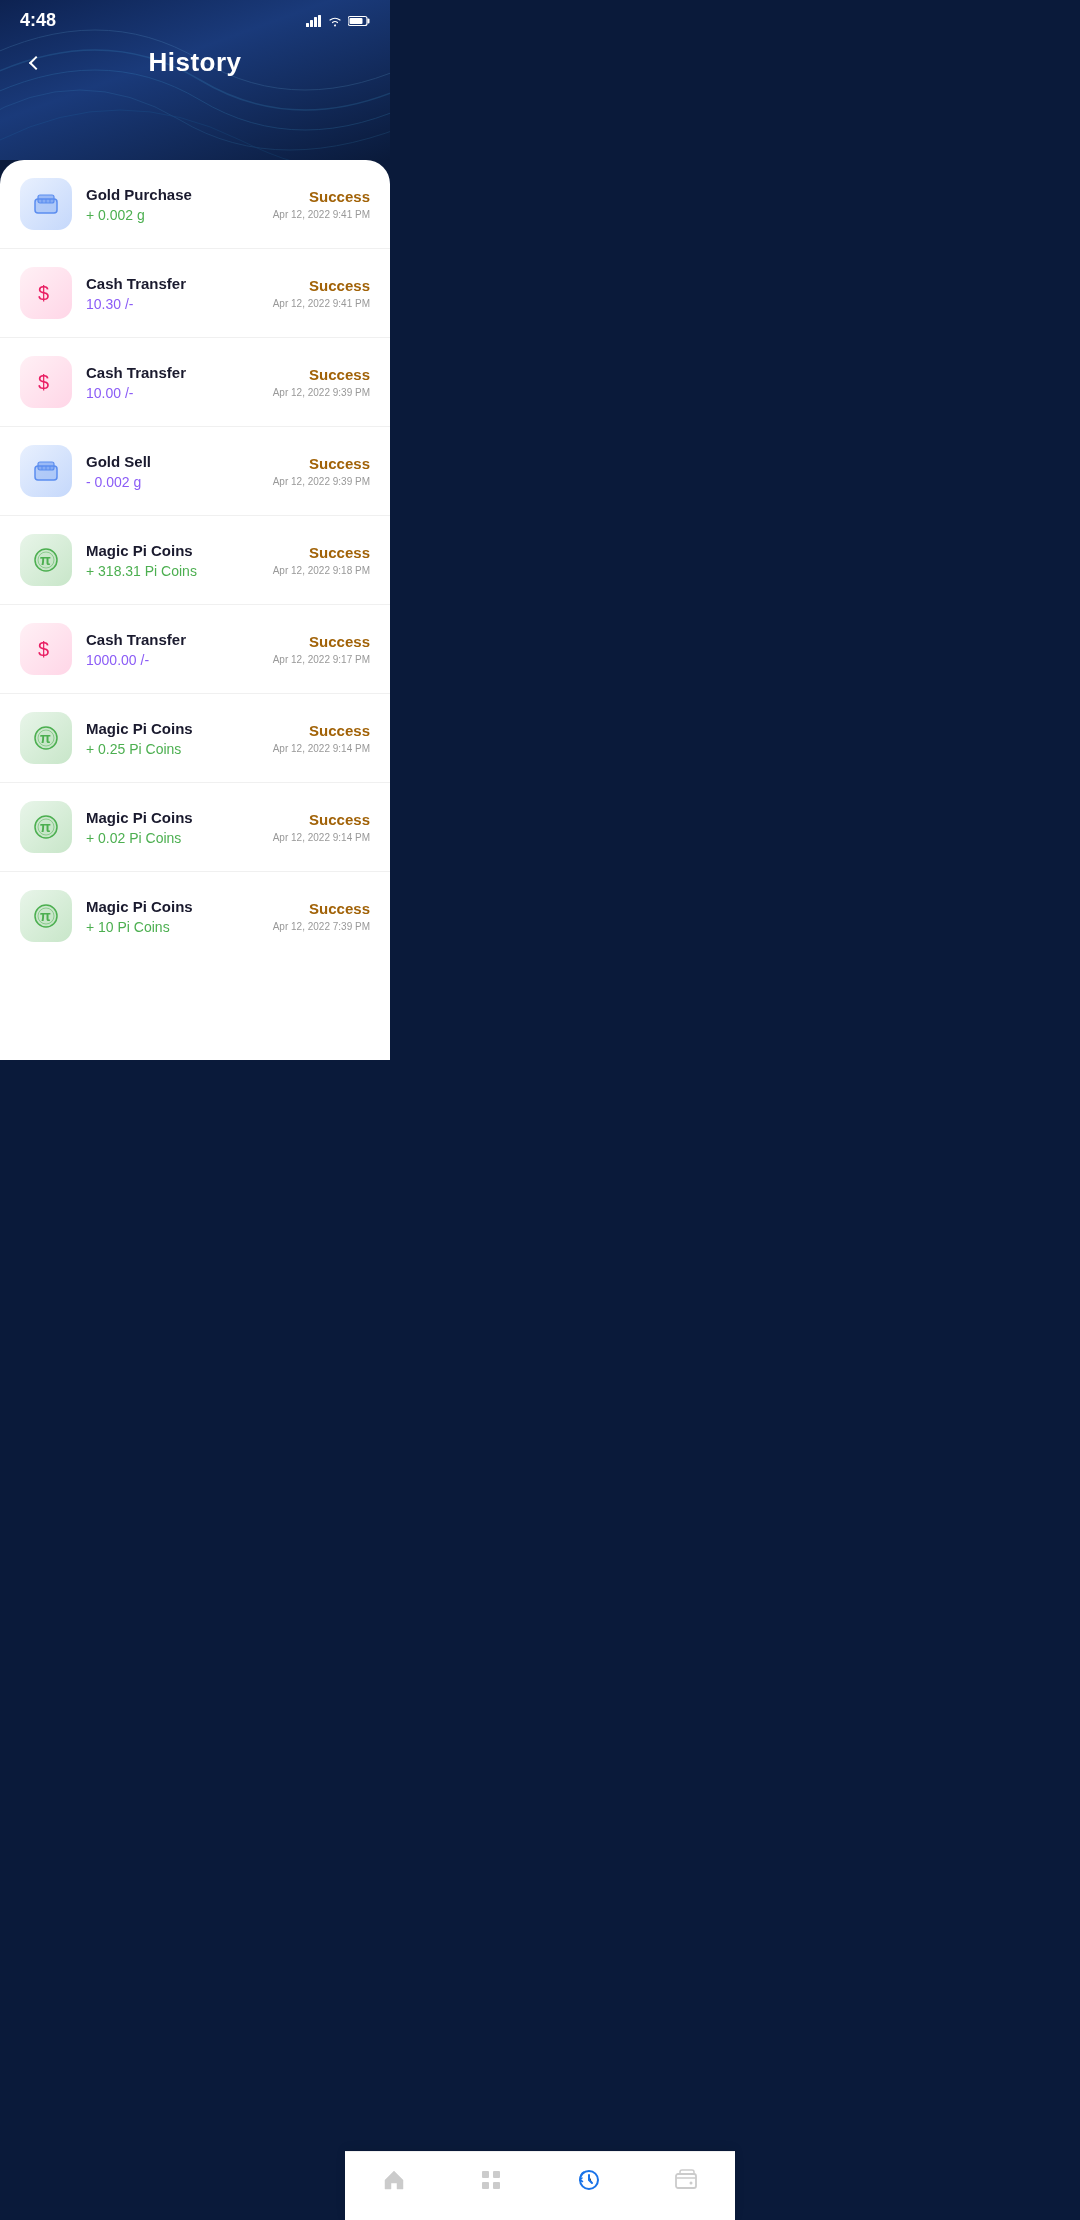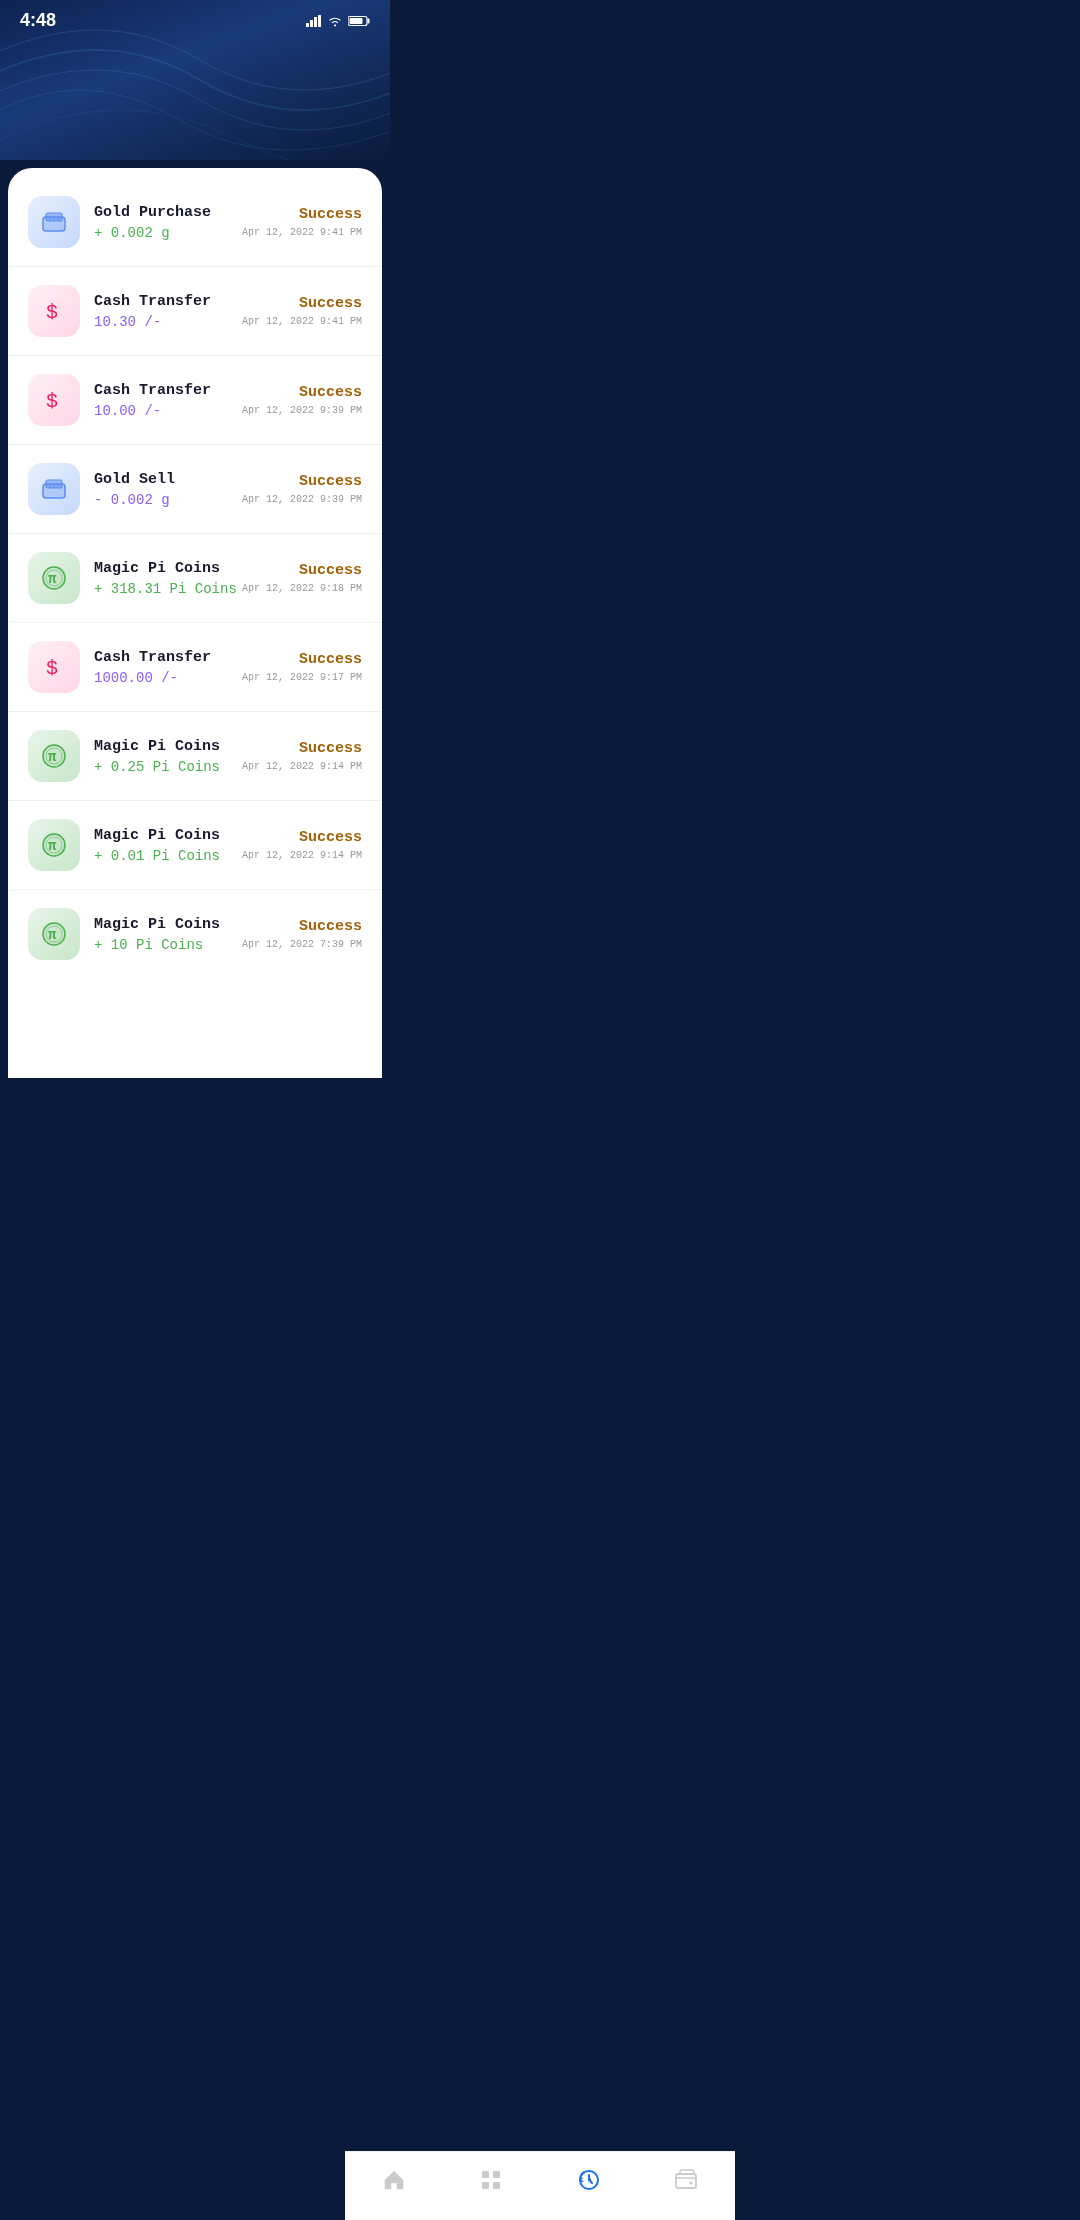--- a/index.html
+++ b/index.html
@@ -63,24 +63,23 @@
       font-size: 26px;
       font-weight: 700;
       color: white;
       letter-spacing: 0.5px;
     }
 
     
     .main-card {
       background: white;
       border-radius: 24px 24px 0 0;
-      margin: 8px;
-      padding: 10px 0 100px;
+      margin: 0;
+      padding: 0 0 100px;
       min-height: 780px;
-      font-family: Liberation Mono, monospace;
     }
 
     
     .transaction-item {
       display: flex;
       align-items: center;
       padding: 18px 20px;
       border-bottom: 1px solid #f0f0f0;
       cursor: pointer;
     }
@@ -215,20 +214,26 @@
       </svg>
 
       <svg width="22" height="12" viewBox="0 0 22 12" fill="none">
         <rect x="0" y="1.5" width="19" height="9" rx="2" stroke="white" stroke-width="1.2"></rect>
         <rect x="19.5" y="3.5" width="2" height="5" rx="1" fill="white"></rect>
         <rect x="1.5" y="3" width="13" height="6" rx="1" fill="white"></rect>
       </svg>
     </div>
   </div>
 
+  <div class="header">
+    <div class="back-btn">
+      <div class="back-chevron"></div>
+    </div>
+    <span class="header-title">History</span>
+  </div>
 </div>
 
 <div class="main-card">
 
   <div id="transaction-list">
       <div class="transaction-item">
     <div class="tx-icon gold">
       <svg width="26" height="26" viewBox="0 0 26 26" fill="none">
       <rect x="2" y="8" width="22" height="14" rx="3" fill="#5b8def" opacity="0.3"></rect>
       <rect x="2" y="8" width="22" height="14" rx="3" stroke="#5b8def" stroke-width="1.5" fill="none"></rect>
@@ -351,21 +356,21 @@
       <div class="transaction-item">
     <div class="tx-icon pi">
       <svg width="26" height="26" viewBox="0 0 26 26" fill="none">
       <circle cx="13" cy="13" r="11" stroke="#4caf50" stroke-width="1.5" fill="rgba(76,175,80,0.1)"></circle>
       <circle cx="13" cy="13" r="8" stroke="#4caf50" stroke-width="1" fill="none" opacity="0.5"></circle>
       <text x="7" y="18" font-size="14" fill="#4caf50" font-weight="bold">π</text>
     </svg>
     </div>
     <div class="tx-details">
       <div class="tx-name">Magic Pi Coins</div>
-      <div class="tx-amount positive">+ 0.01 Pi Coins</div>
+      <div class="tx-amount positive">+ 0.02 Pi Coins</div>
     </div>
     <div class="tx-right">
       <div class="tx-status">Success</div>
       <div class="tx-date">Apr 12, 2022 9:14 PM</div>
     </div>
   </div>
       <div class="transaction-item">
     <div class="tx-icon pi">
       <svg width="26" height="26" viewBox="0 0 26 26" fill="none">
       <circle cx="13" cy="13" r="11" stroke="#4caf50" stroke-width="1.5" fill="rgba(76,175,80,0.1)"></circle>

